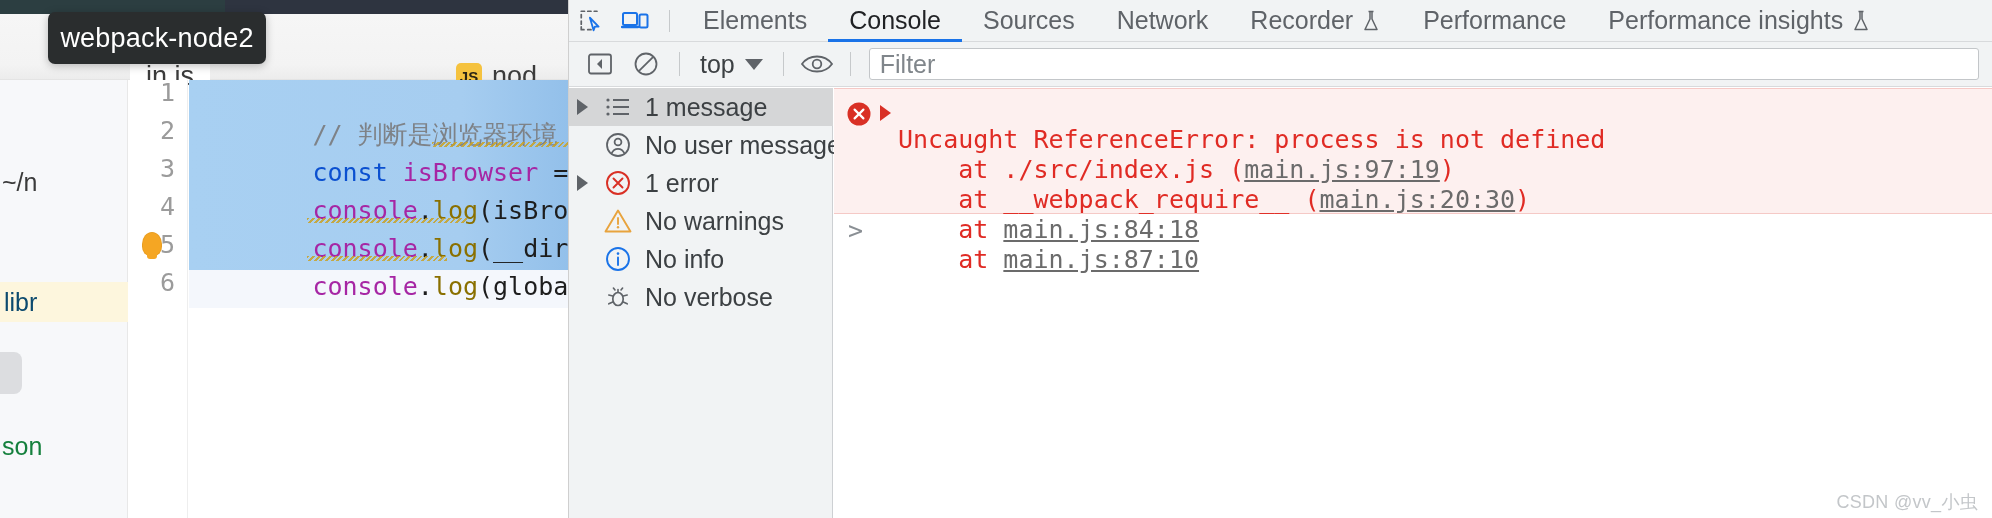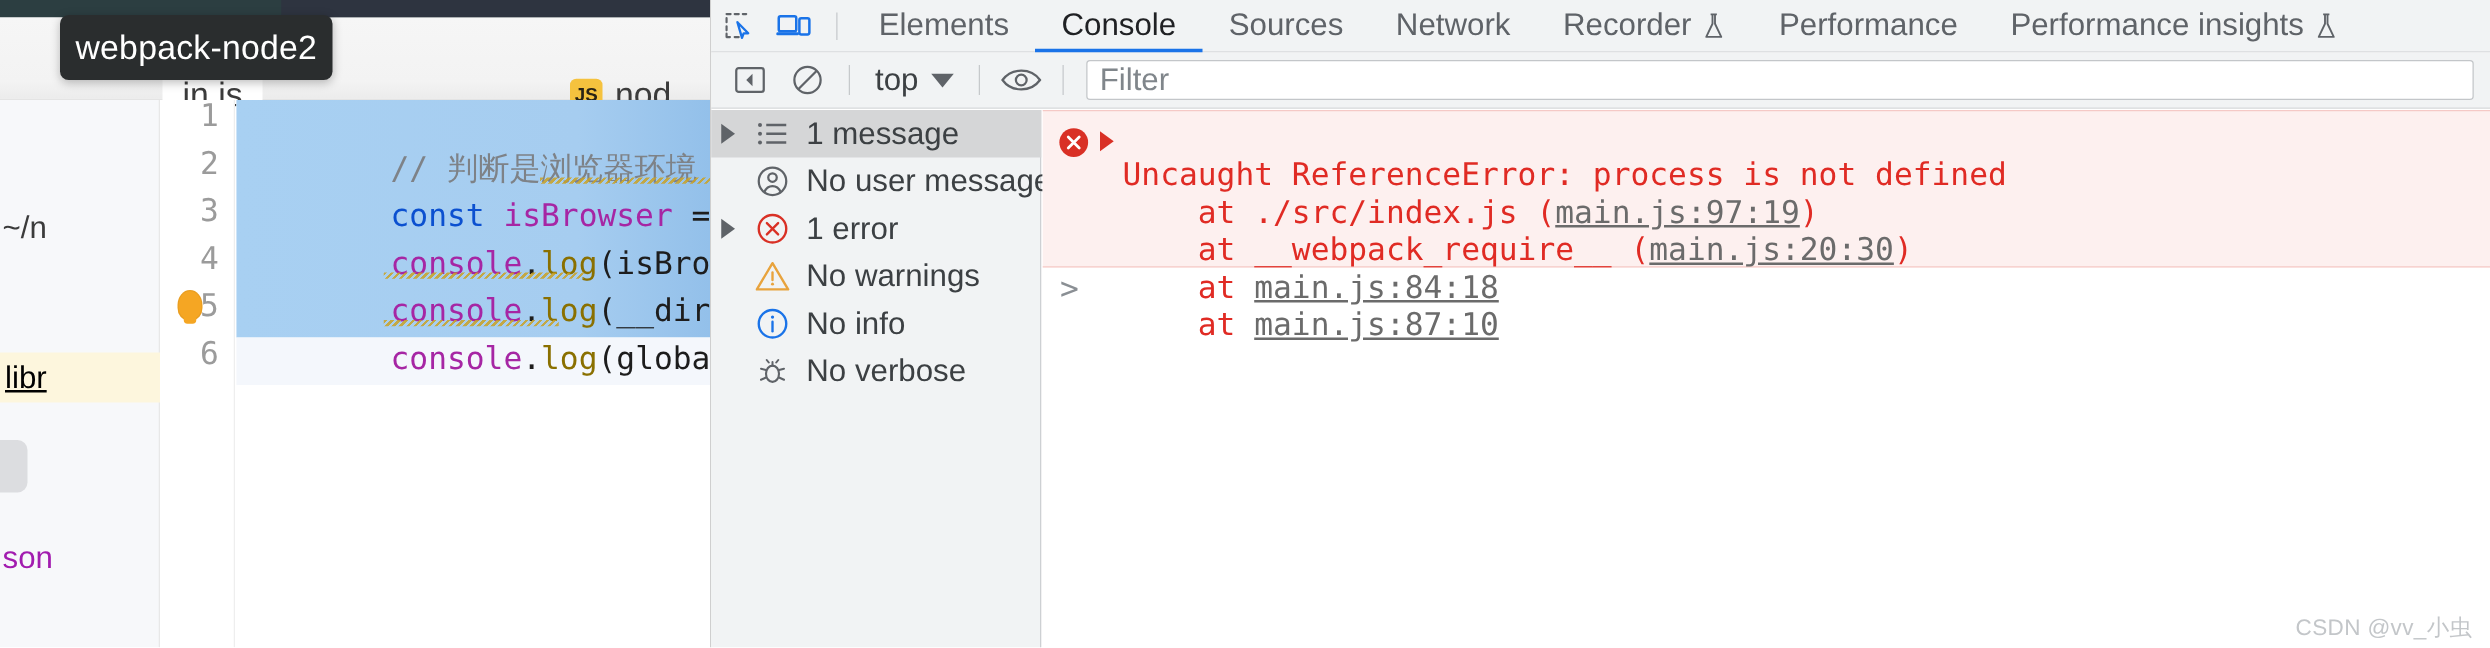--- a/index.html
+++ b/index.html
@@ -49,25 +49,25 @@
     flex: none;
   }
   #tab-main { left: 130px; }
   #tab-node { left: 440px; }
 
   
   .explorer-sliver {
     position: absolute; left: 0; top: 80px; width: 128px; height: 438px;
     background: #f7f8fa; border-right: 1px solid #e8e8e8;
   }
-  .sliver-row { position: absolute; left: 0; width: 128px; font-size: 25px; color: #a21caf;
+  .sliver-row { position: absolute; left: 0; width: 128px; font-size: 25px; color: #15803d;
                 white-space: nowrap; overflow: hidden; }
   #sliver-n   { top: 88px; padding-left: 2px; color: #3b3b3b; }
   #sliver-libr{ top: 202px; padding-left: 4px; background: #fdf6dd; width: 128px; height: 40px;
-                line-height: 40px; color: #000000; text-decoration: underline; }
+                line-height: 40px; color: #0c4a6e; }
   #sliver-chip{ position: absolute; left: 0px; top: 272px; width: 22px; height: 42px;
                 background: #dcdde0; border-radius: 0 8px 8px 0; }
   #sliver-son { top: 352px; padding-left: 2px; }
 
   
   .gutter {
     position: absolute; left: 128px; top: 80px; width: 60px; height: 438px;
     background: #ffffff; border-right: 1px solid #eeeeee;
   }
   .gutter .ln {

